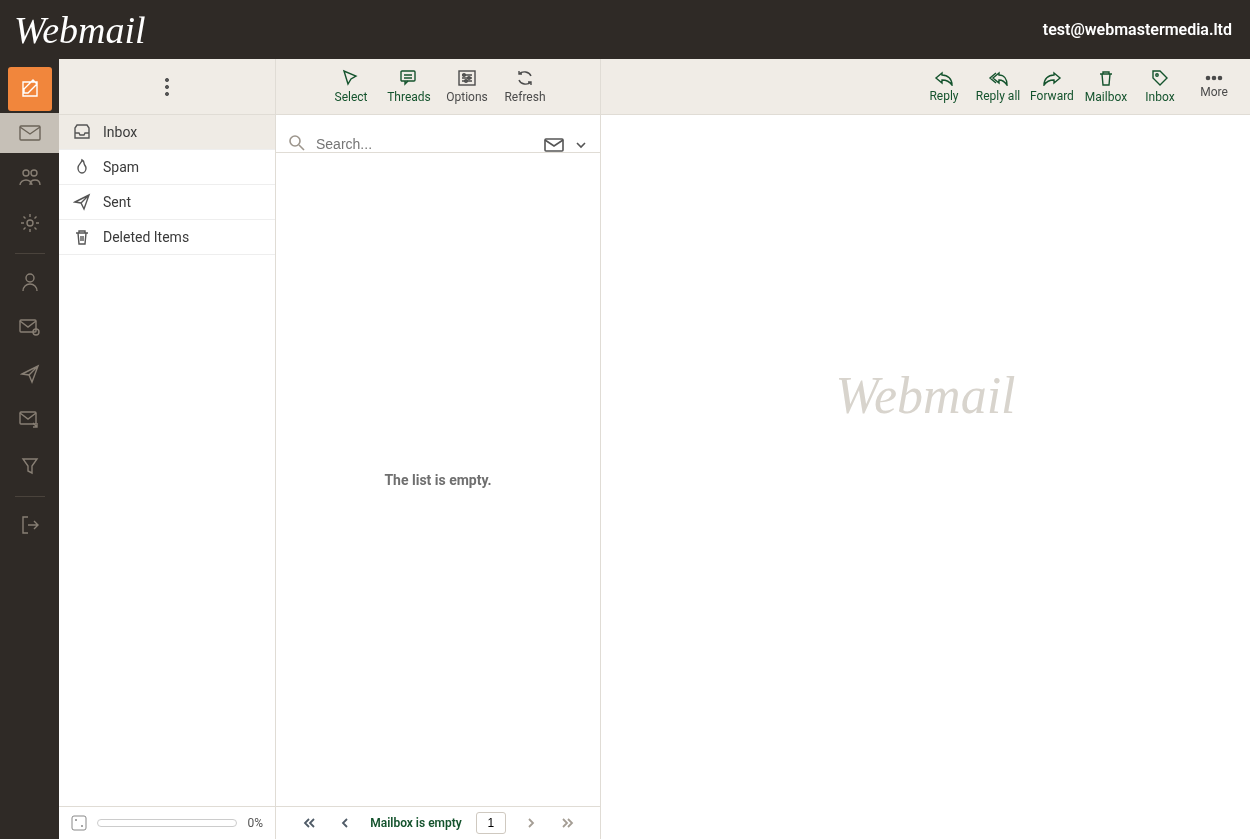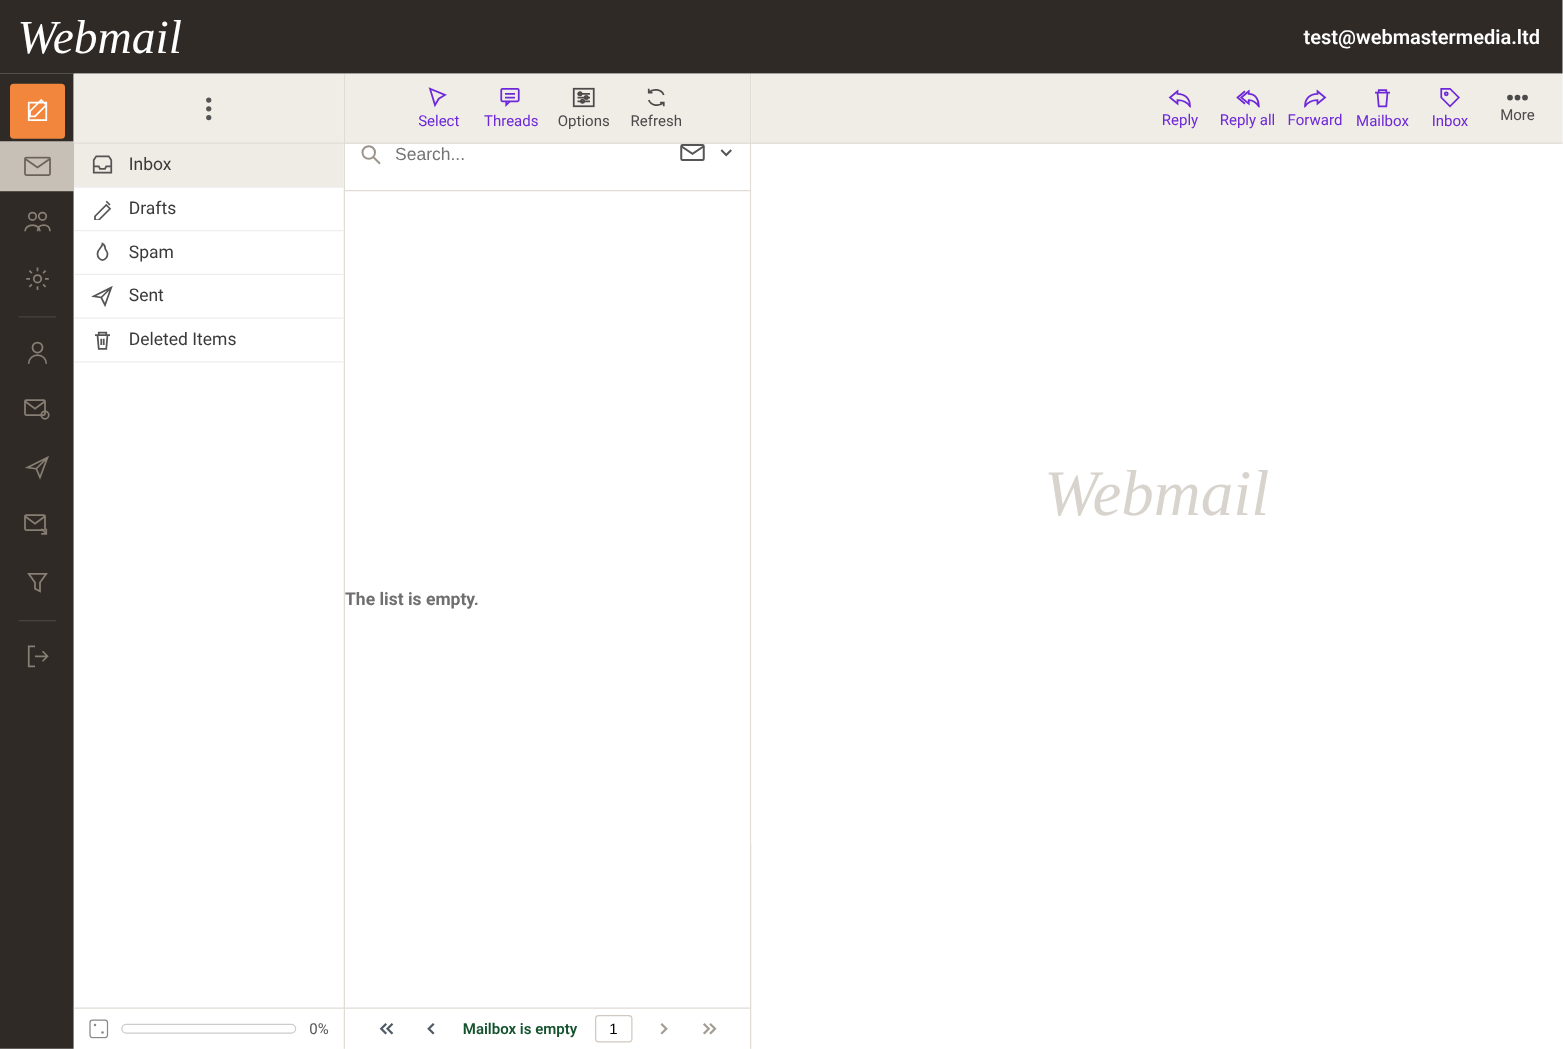--- a/index.html
+++ b/index.html
@@ -32,27 +32,27 @@
   .folder-item span { font-size: 14px; color: #3a3a3a; }
   .folder-footer { height: 33px; border-top: 1px solid #e0dcd5; display: flex; align-items: center; padding: 0 12px; gap: 10px; }
   .quota-bar { flex: 1; height: 8px; border: 1px solid #ccc; border-radius: 4px; }
   .quota-text { font-size: 12px; color: #555; }
   .quota-icon { width: 16px; height: 16px; }
 
   
   .msgs { position: absolute; left: 276px; top: 59px; width: 325px; height: 780px; background: #fff; border-right: 1px solid #e0dcd5; display: flex; flex-direction: column; }
   .toolbar { height: 56px; border-bottom: 1px solid #e0dcd5; background: #f0ece6; display: flex; align-items: center; justify-content: center; gap: 6px; }
   .tool { width: 52px; display: flex; flex-direction: column; align-items: center; gap: 3px; cursor: pointer; color: #4b4b4b; }
-  .tool.disabled { color: #6d28d9; }
+  .tool.disabled { color: #14532d; }
   .tool svg { stroke: currentColor; fill: none; stroke-width: 1.4; }
   .tool .lbl { font-size: 12px; }
-  .search-row { height: 38px; border-bottom: 1px solid #e0dcd5; display: flex; align-items: flex-start; padding: 0 12px; gap: 10px; }
+  .search-row { height: 38px; border-bottom: 1px solid #e0dcd5; display: flex; align-items: flex-end; padding: 0 12px; gap: 10px; }
   .search-row input { border: none; outline: none; flex: 1; font-size: 14px; color: #555; background: transparent; }
   .search-row svg { stroke: #9c958c; fill: none; stroke-width: 1.6; }
-  .list-body { flex: 1; display: flex; align-items: center; justify-content: flex-start; }
+  .list-body { flex: 1; display: flex; align-items: center; justify-content: center; }
   .empty-text { font-weight: 700; color: #6f6f6f; font-size: 14px; }
   .list-footer { height: 33px; border-top: 1px solid #e0dcd5; display: flex; align-items: center; justify-content: center; gap: 14px; }
   .page-btn { width: 22px; height: 22px; display: flex; align-items: center; justify-content: center; color: #a49d94; cursor: pointer; }
   .page-btn svg { stroke: currentColor; fill: none; stroke-width: 1.8; }
   .page-btn.enabled { color: #4f5b67; }
   .page-status { font-size: 12px; color: #14532d; font-weight: 600; flex: 0 0 auto; }
   .page-input { width: 30px; height: 22px; border: 1px solid #cfc9c0; border-radius: 3px; text-align: center; font-size: 12px; background: #fff; }
 
   
   .preview { position: absolute; left: 601px; top: 59px; width: 649px; height: 616px; background: #fff; display: flex; flex-direction: column; }
@@ -143,26 +143,20 @@
   </div>
   <div class="folder-list">
     <div class="folder-item sel">
       <svg>
           <path d="M2 10V5l2-3h10l2 3v5M2 10h4l1 2h4l1-2h4v5H2z"></path>
         </svg>
       <span>Inbox</span>
     </div>
     <div class="folder-item">
       <svg>
-          <path d="M3 15l9-9 3 3-9 9H3zM12 3l3 3"></path>
-        </svg>
-      <span>Drafts</span>
-    </div>
-    <div class="folder-item">
-      <svg>
           <path d="M9 2c0 3-4 4-4 8 0 3 2 5 4 5s4-2 4-5c0-2-2-3-2-5 0-1 0-2-2-3z"></path>
         </svg>
       <span>Spam</span>
     </div>
     <div class="folder-item">
       <svg>
           <path d="M2 9L16 2 11 16 8 10z M8 10L16 2"></path>
         </svg>
       <span>Sent</span>
     </div>

